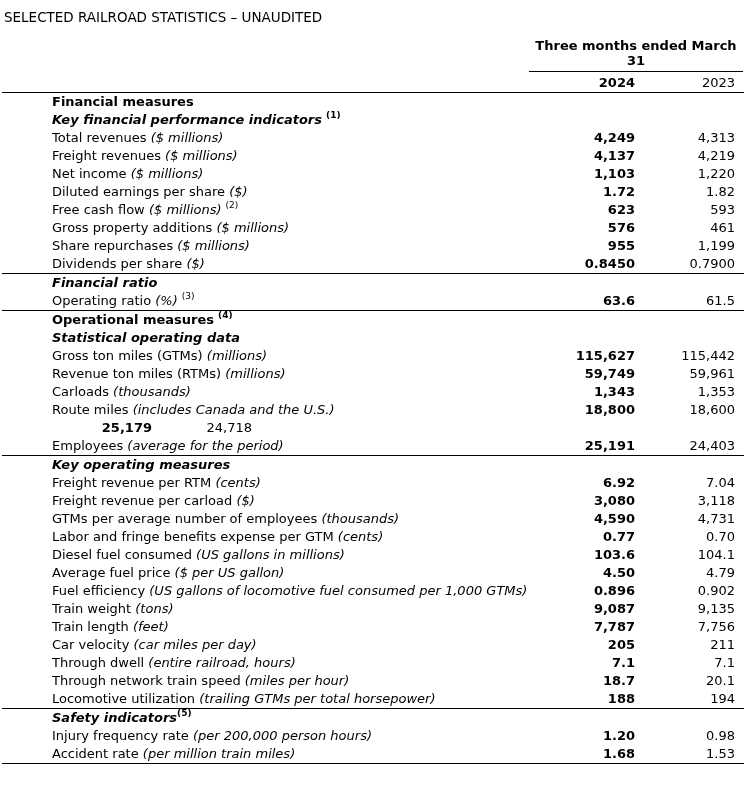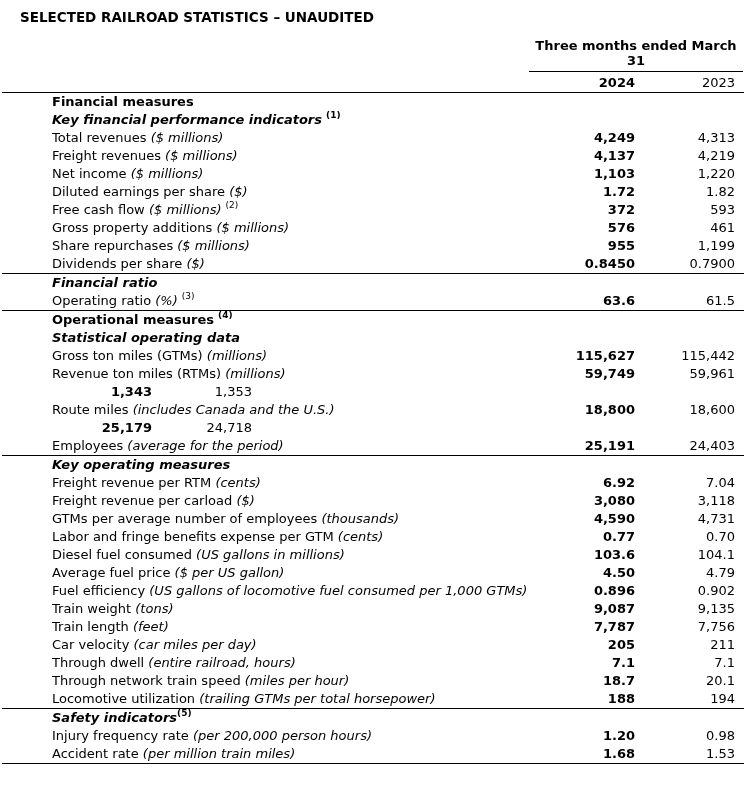--- a/index.html
+++ b/index.html
@@ -10,24 +10,24 @@
   body {
     width: 748px;
     height: 808px;
     overflow: hidden;
     color: #000000;
     font-family: "DejaVu Sans", "Liberation Sans", sans-serif;
     font-size: 13px;
     -webkit-font-smoothing: antialiased;
   }
   .title {
-    font-weight: bold;
+    font-weight: normal;
     font-size: 13.5px;
     line-height: 15px;
-    padding: 10px 8px 0 20px;
+    padding: 10px 8px 0 4px;
     white-space: nowrap;
   }
   .period-box {
     box-sizing: border-box;
     width: 214px;
     margin: 13px 5px 0 auto;
     text-align: center;
     font-weight: bold;
     font-size: 13px;
     line-height: 15px;
@@ -116,21 +116,21 @@
     <div class="col-2024">1,103</div>
     <div class="col-2023">1,220</div>
   </div>
       <div class="row data">
     <div class="col-label"><span>Diluted earnings per share</span> <span class="note">($)</span></div>
     <div class="col-2024">1.72</div>
     <div class="col-2023">1.82</div>
   </div>
       <div class="row data">
     <div class="col-label"><span>Free cash flow</span> <span class="note">($ millions)</span><sup class="sup">(2)</sup></div>
-    <div class="col-2024">372</div>
+    <div class="col-2024">623</div>
     <div class="col-2023">593</div>
   </div>
       <div class="row data">
     <div class="col-label"><span>Gross property additions</span> <span class="note">($ millions)</span></div>
     <div class="col-2024">576</div>
     <div class="col-2023">461</div>
   </div>
       <div class="row data">
     <div class="col-label"><span>Share repurchases</span> <span class="note">($ millions)</span></div>
     <div class="col-2024">955</div>
@@ -161,20 +161,21 @@
     <div class="col-label"><span>Gross ton miles (GTMs)</span> <span class="note">(millions)</span></div>
     <div class="col-2024">115,627</div>
     <div class="col-2023">115,442</div>
   </div>
       <div class="row data">
     <div class="col-label"><span>Revenue ton miles (RTMs)</span> <span class="note">(millions)</span></div>
     <div class="col-2024">59,749</div>
     <div class="col-2023">59,961</div>
   </div>
       <div class="row data">
+    <div class="col-label"><span>Carloads</span> <span class="note">(thousands)</span></div>
     <div class="col-2024">1,343</div>
     <div class="col-2023">1,353</div>
   </div>
       <div class="row data">
     <div class="col-label"><span>Route miles</span> <span class="note">(includes Canada and the U.S.)</span></div>
     <div class="col-2024">18,800</div>
     <div class="col-2023">18,600</div>
   </div>
       <div class="row data">
     <div class="col-2024">25,179</div>

